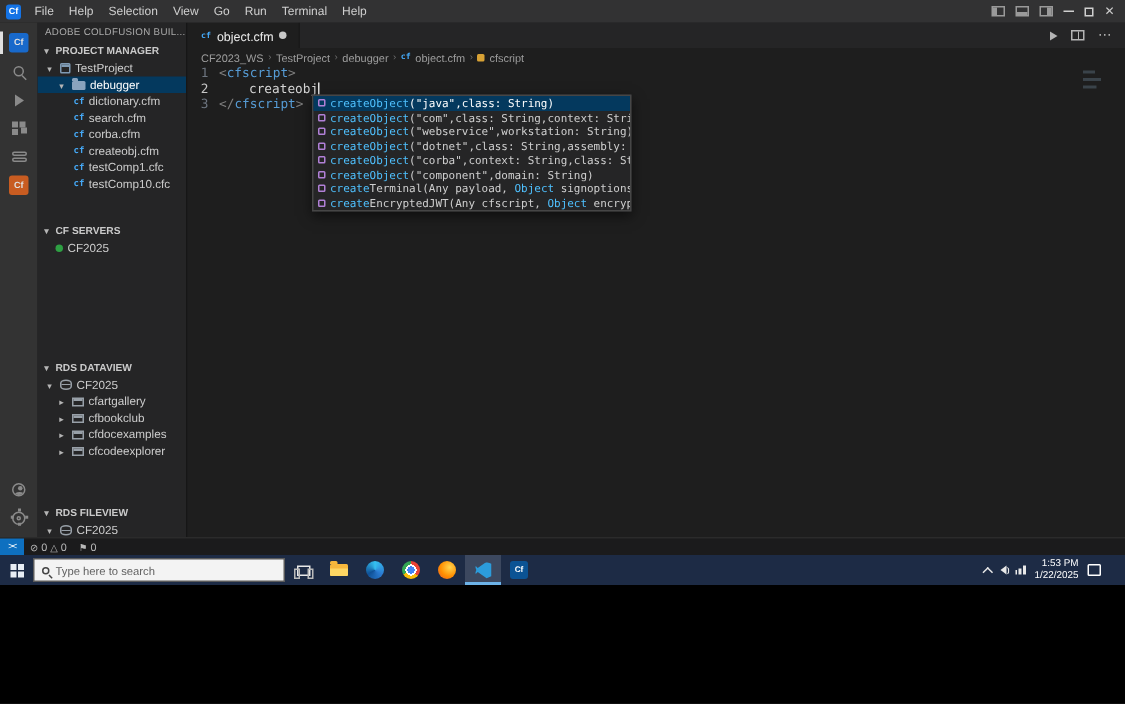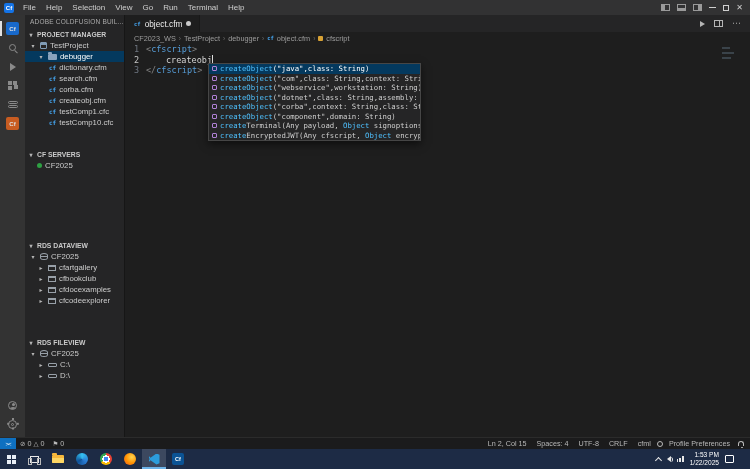--- a/index.html
+++ b/index.html
@@ -1,17 +1,17 @@
 <!DOCTYPE html>
 <html><head>
 <meta charset="utf-8">
 <style>
   *{box-sizing:border-box;margin:0;padding:0}
   body{margin:0;background:#000;font-family:"Liberation Sans",sans-serif}
-  .screen{position:relative;width:750px;height:469px;background:#1e1e1e;overflow:hidden;color:#ccc;font-size:9px}
+  .screen{position:relative;width:750px;height:390px;background:#1e1e1e;overflow:hidden;color:#ccc;font-size:9px}
 
   
   .titlebar{position:absolute;top:0;left:0;right:0;height:15px;background:#323233;display:flex;align-items:center;padding:0 4px;z-index:6}
   .app-ic{width:10px;height:10px;background:#1473e6;border-radius:2px;color:#fff;font-size:6px;font-weight:bold;display:flex;align-items:center;justify-content:center;margin-right:4px}
   .menus{display:flex}
   .menu-item{padding:0 5px;font-size:8px;color:#cfcfcf;line-height:15px;cursor:default}
   .title-pill{position:absolute;left:50%;transform:translateX(-50%);top:2px;height:11px;width:270px;background:#252526;border:1px solid #47474a;border-radius:3px;display:flex;align-items:center;justify-content:center;font-size:7.5px;color:#ababab;overflow:hidden;white-space:nowrap}
   .win-controls{margin-left:auto;display:flex;align-items:center;gap:7px;padding-right:3px}
   .lay{width:9px;height:7px;border:1px solid #9a9a9a}
   .lay.left{background:linear-gradient(to right,#9a9a9a 0 3px,transparent 3px)}
@@ -402,40 +402,34 @@
     <div class="sb-item">
       <span class="glyph">⊘</span>
         <span>0</span>
       <span class="glyph">△</span>
         <span>0</span>
     </div>
     <div class="sb-item">
       <span class="glyph">⚑</span>
         <span>0</span>
     </div>
-    <div class="sb-right">
-      <span class="sb-item">Ln 2, Col 15</span>
-      <span class="sb-item">Spaces: 4</span>
-      <span class="sb-item">UTF-8</span>
-      <span class="sb-item">CRLF</span>
-      <span class="sb-item">cfml</span>
-      <span class="ic-person-s"></span>
-      <span class="sb-item">Profile Preferences</span>
-      <span class="ic-bell"></span>
-    </div>
   </div>
 
   <div class="taskbar">
     <div class="start">
       <span class="winflag">
           <span></span>
           <span></span>
           <span></span>
           <span></span>
         </span>
+    </div>
+    <div class="tsearch">
+      <span class="ic-mag"></span>
+      <input placeholder="Type here to search" style="">
     </div>
     <div class="tapp">
         <span class="ic-taskview"></span>
       </div>
     <div class="tapp">
         <span class="ic-folder-y"></span>
       </div>
     <div class="tapp">
         <span class="ic-edge"></span>
       </div>

